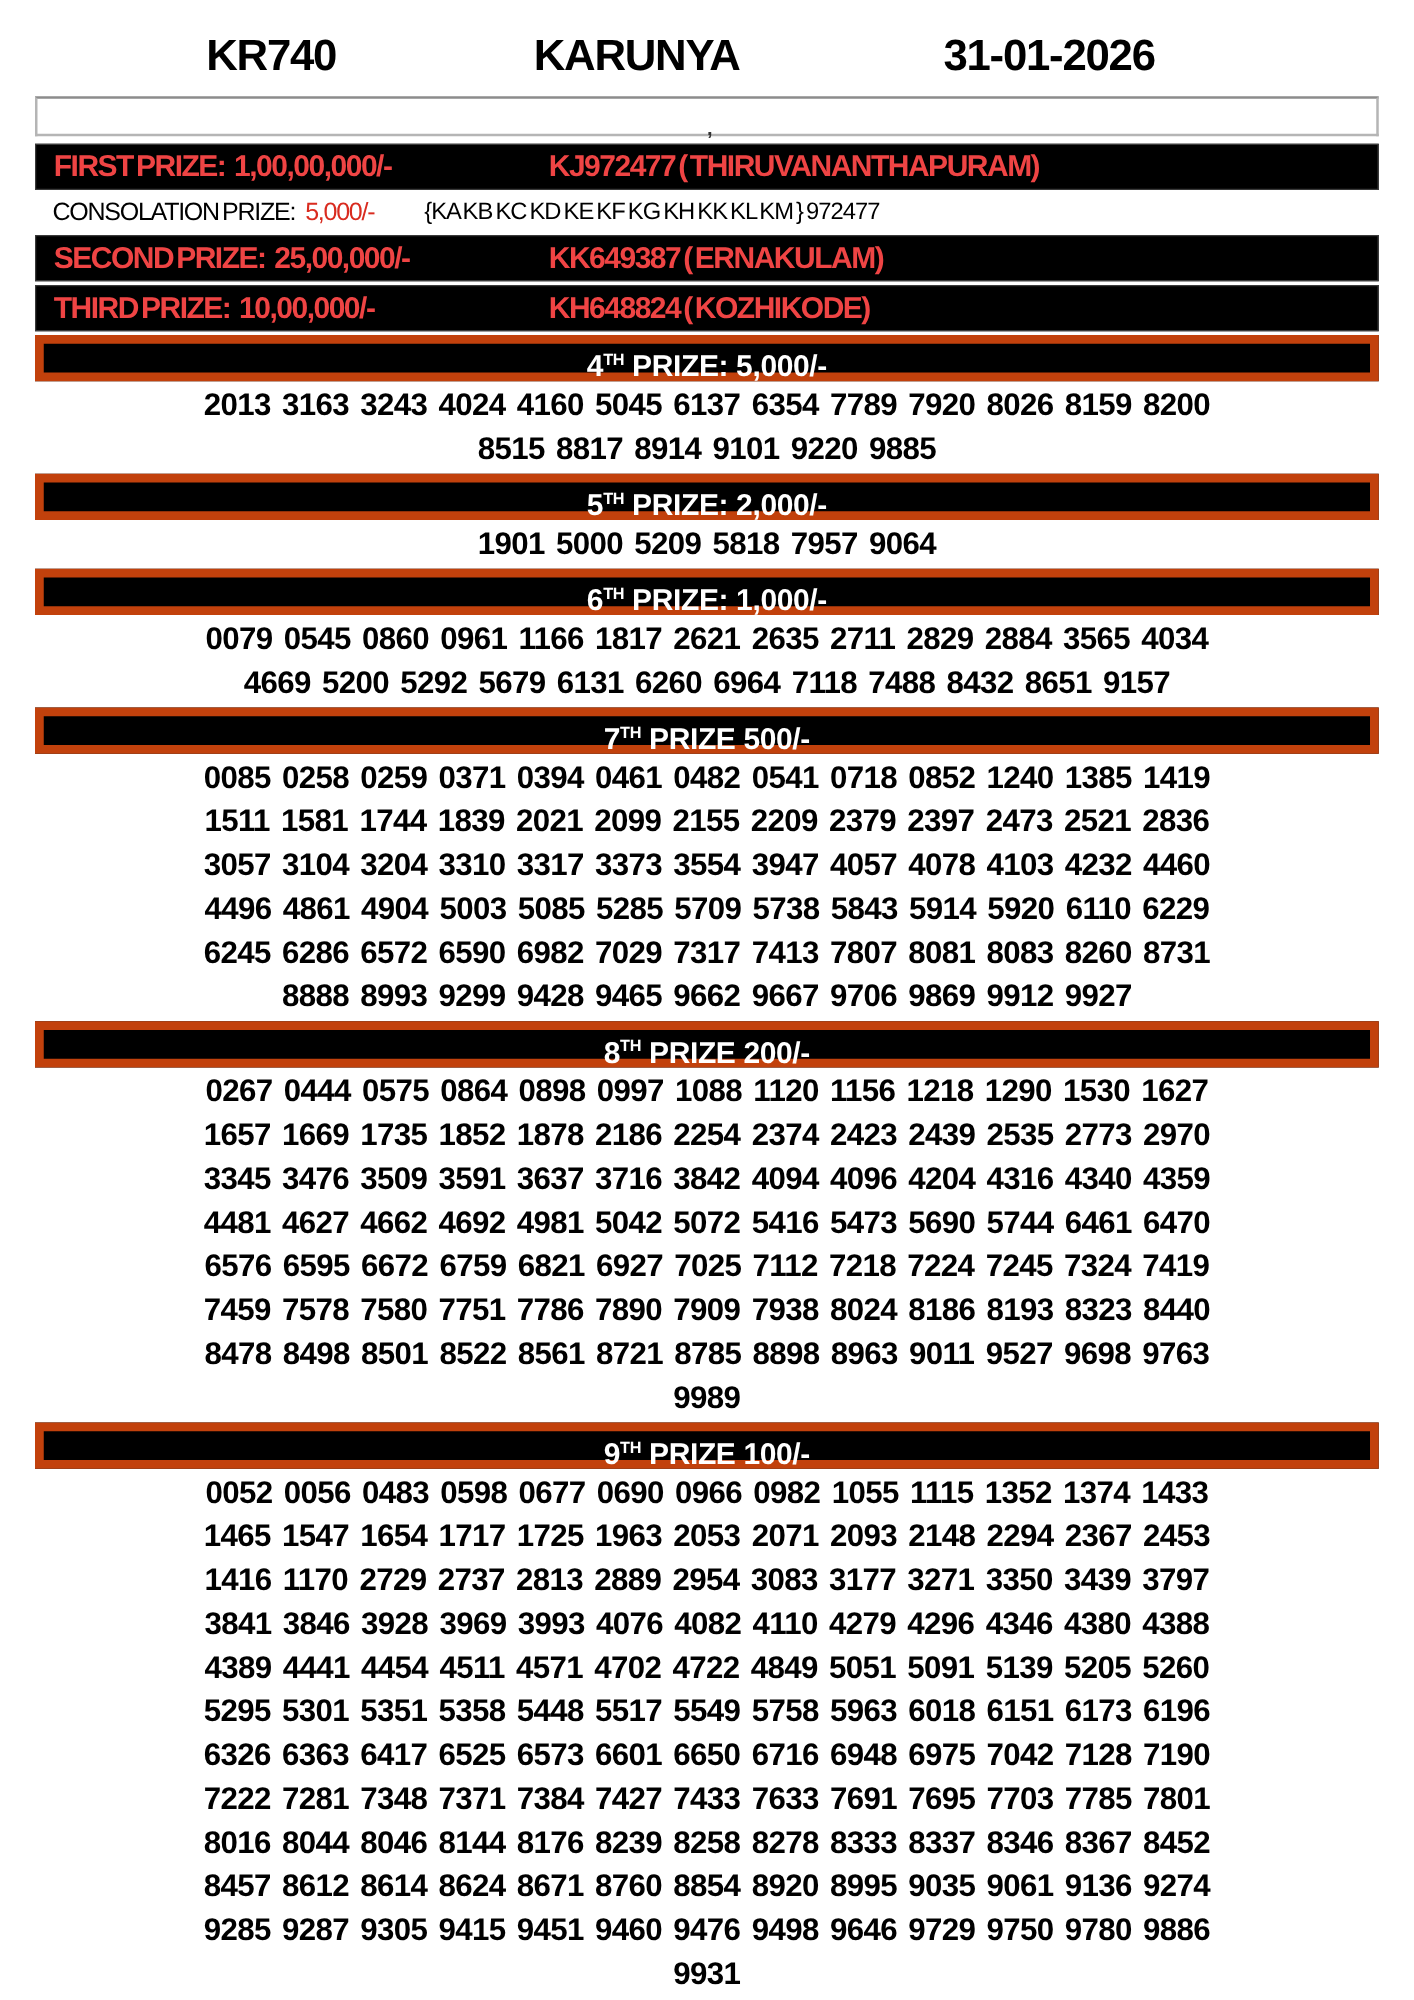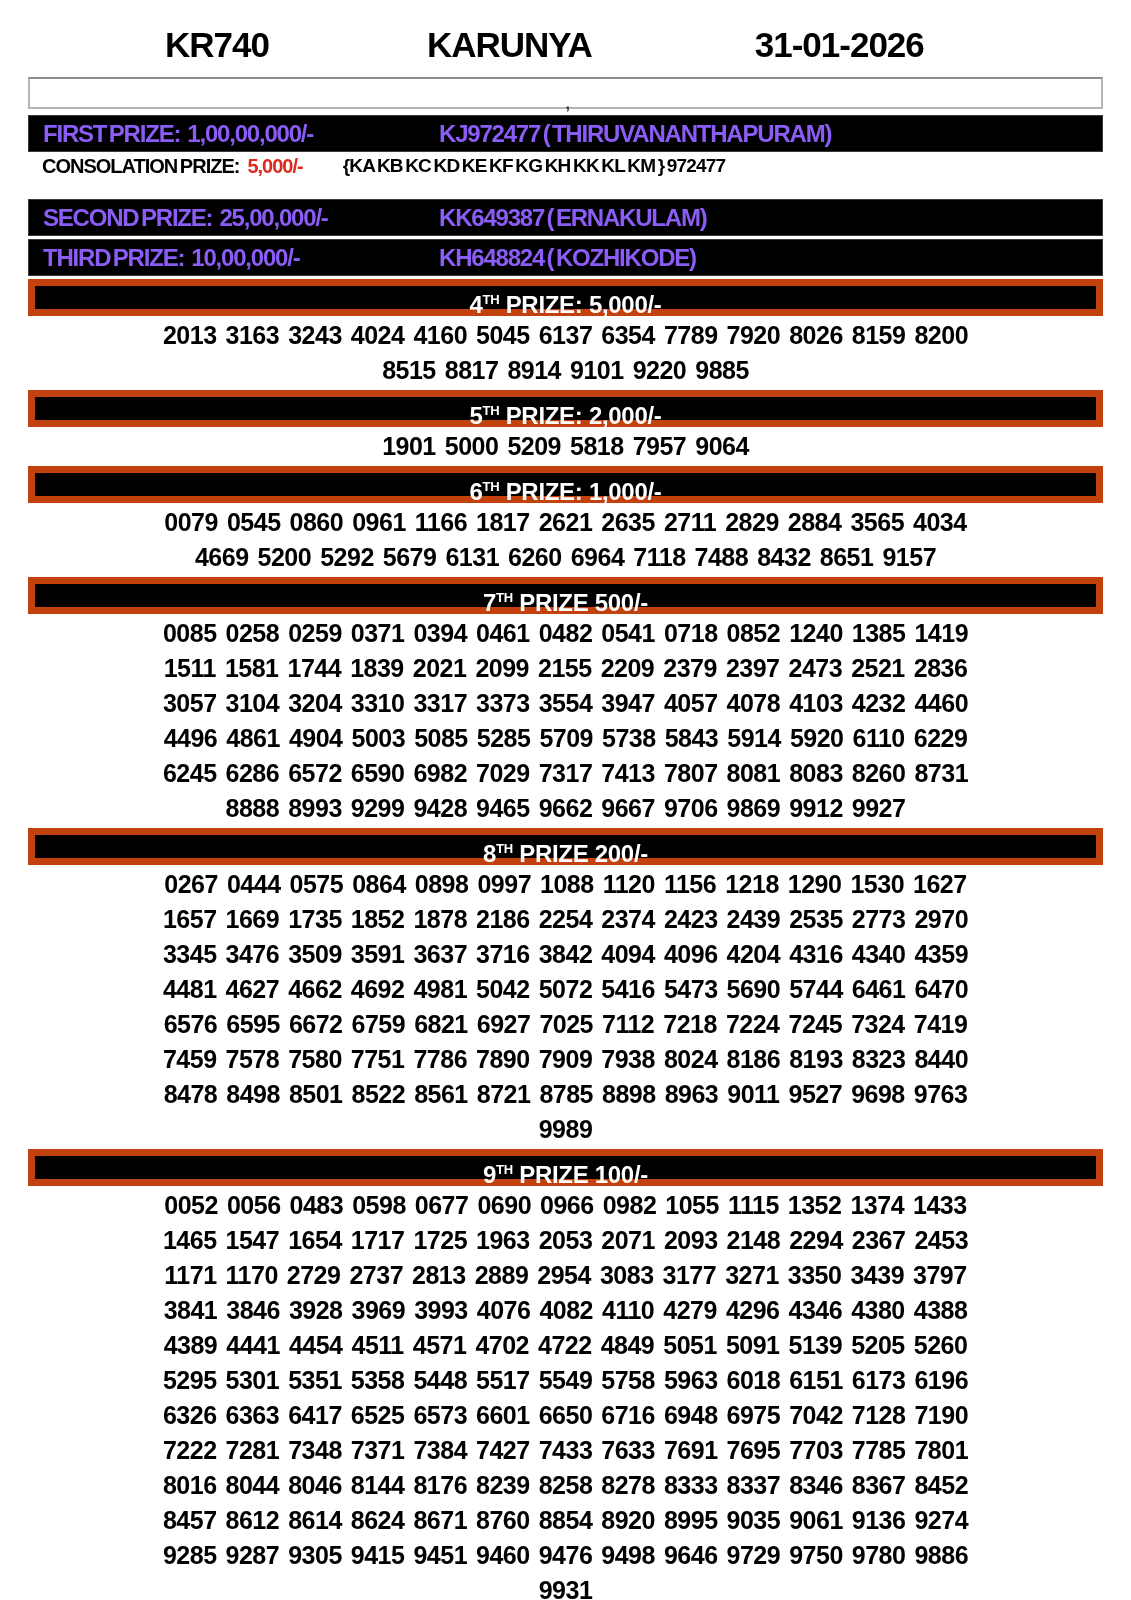--- a/index.html
+++ b/index.html
@@ -19,32 +19,32 @@
   .hdr .date{margin-left:163px;}
 
   .content{margin:0 28px;}
 
   
   .notice-box{height:28px;border:2px solid #b5b5b5;border-top-color:#8c8c8c;
               margin:3px 0 6px;position:relative;background:#fff;}
   .notice-box .mark{position:absolute;left:50%;bottom:-6px;font-size:16px;font-weight:700;color:#333;}
 
   
-  .pbar{background:#000;color:#8b5cf6;height:37px;display:flex;align-items:center;
+  .pbar{background:#000;color:#ef4444;height:37px;display:flex;align-items:center;
         padding-left:14px;font-size:24px;font-weight:700;
         letter-spacing:-1.2px;word-spacing:-3px;margin-bottom:3px;
         border:1px solid #3a3a3a;box-sizing:border-box;}
   .pleft{width:396px;display:flex;white-space:nowrap;}
   .pleft .amt{margin-left:7px;}
   .pwin{white-space:nowrap;}
 
   
-  .consol{height:30px;display:flex;align-items:flex-start;padding-left:14px;
-          font-size:20px;font-weight:700;letter-spacing:-1px;word-spacing:-2px;
-          margin-bottom:14px;}
+  .consol{height:30px;display:flex;align-items:center;padding-left:14px;
+          font-size:20px;font-weight:400;letter-spacing:-1px;word-spacing:-2px;
+          margin-bottom:3px;}
   .consol .amt{margin:0 10px 0 8px;}
   .consol .series{margin-left:30px;font-size:19px;letter-spacing:-0.8px;}
 
   
   .secbar{background:#000;color:#fff;text-align:center;height:37px;line-height:37px;
           font-size:24px;font-weight:700;letter-spacing:-0.3px;margin:2px 0;
           border:7px solid #c2410c;box-sizing:border-box;}
   .secbar sup{font-size:13px;line-height:0;}
   .numrow{display:flex;justify-content:center;gap:9px;
           font-size:25px;font-weight:700;letter-spacing:-0.5px;
@@ -397,21 +397,21 @@
             <span class="num">1963</span>
             <span class="num">2053</span>
             <span class="num">2071</span>
             <span class="num">2093</span>
             <span class="num">2148</span>
             <span class="num">2294</span>
             <span class="num">2367</span>
             <span class="num">2453</span>
           </div>
           <div class="numrow">
-            <span class="num">1171</span>
+            <span class="num">1416</span>
             <span class="num">1170</span>
             <span class="num">2729</span>
             <span class="num">2737</span>
             <span class="num">2813</span>
             <span class="num">2889</span>
             <span class="num">2954</span>
             <span class="num">3083</span>
             <span class="num">3177</span>
             <span class="num">3271</span>
             <span class="num">3350</span>

